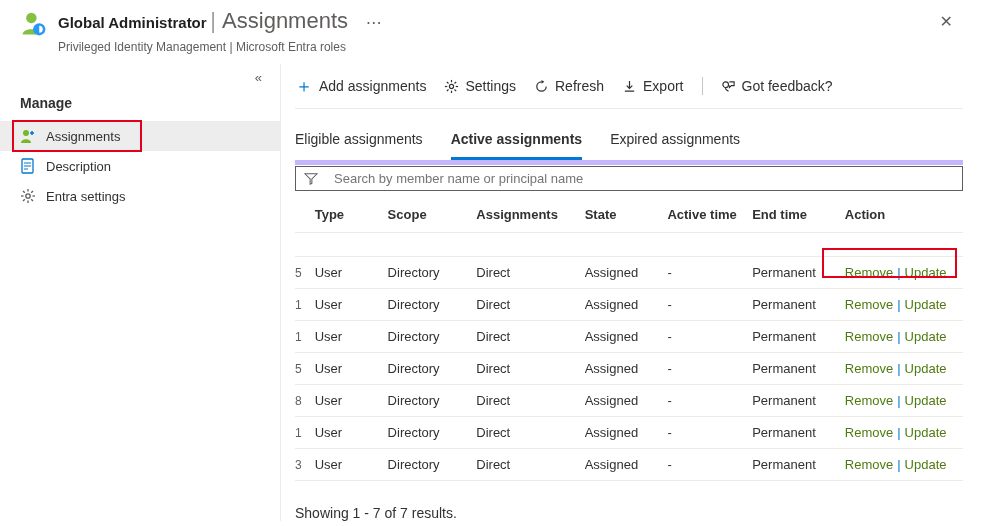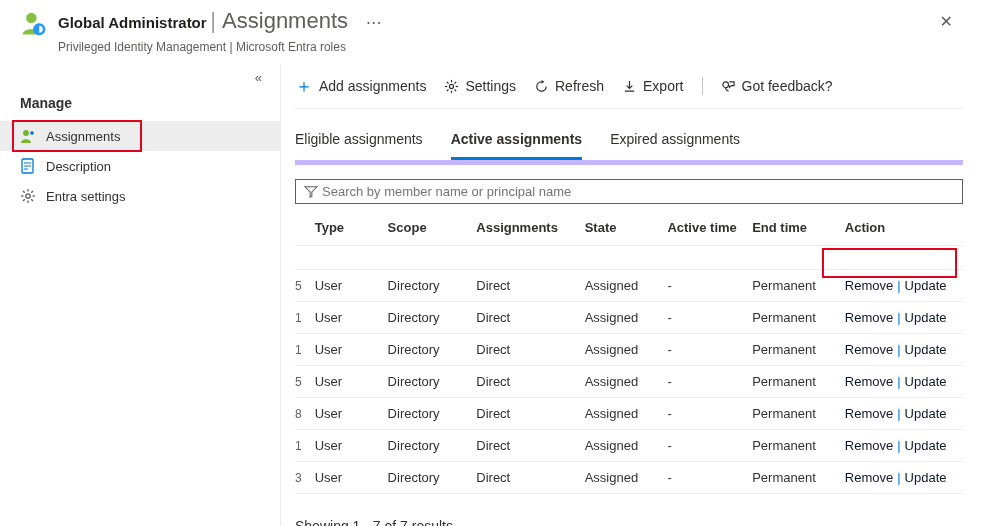--- a/index.html
+++ b/index.html
@@ -60,22 +60,22 @@
   .tool-btn {
     display:flex; align-items:center; gap:6px; font-size:14px; color:#323130; cursor:pointer;
   }
   .tool-btn .plus { color:#0078d4; font-size:18px; font-weight:300; }
   .tool-btn svg { width:15px; height:15px; stroke:#323130; fill:none; }
   .tool-divider { width:1px; height:18px; background:#c8c6c4; }
   .tabs { display:flex; gap:28px; border-bottom:5px solid #c4b5fd; margin-top:14px; }
   .tab { padding: 8px 0 10px 0; font-size:14px; cursor:pointer; border-bottom:3px solid transparent; }
   .tab.active { border-bottom-color:#0078d4; font-weight:600; }
   .search-box {
-    margin-top:14px; border:1px solid #605e5c; display:flex; align-items:center;
-    padding:4px 8px; gap:4px;
+    margin-top:1px; border:1px solid #605e5c; display:flex; align-items:center;
+    padding:4px 8px; gap:16px;
   }
   .search-box input { border:none; outline:none; flex:1; font-size:13px; font-family:inherit; }
   .funnel { width:14px; height:14px; }
   .table-wrap { margin-top:6px; }
   .table-head {
     display:flex; padding:10px 0; font-weight:600; font-size:13px;
     border-bottom:1px solid #edebe9;
   }
   .col-idx { width:20px; font-weight:400; color:#605e5c; font-size:12px;}
   .col-type { width:74px; }
@@ -83,21 +83,21 @@
   .col-mem { width:110px; }
   .col-state { width:84px; }
   .col-start { width:86px; }
   .col-end { width:94px; }
   .col-action { width:120px; }
   .table-row {
     display:flex; align-items:center; padding:8px 0; font-size:13px;
     border-bottom:1px solid #edebe9;
   }
   .spacer-row { height:24px; border-bottom:1px solid #edebe9; }
-  .link { color:#0f172a; cursor:pointer; }
+  .link { color:#4d7c0f; cursor:pointer; }
   .link-sep { color:#0078d4; margin:0 4px; }
   .red-box-action { position:absolute; right:24px; top:248px; width:135px; height:30px; pointer-events:none; }
   .hscroll { margin-top:2px; height:12px; overflow-x:scroll; }
   .hscroll-inner { width:140%; height:1px; }
   .results-text { font-size:14px; color:#323130; padding:10px 0 0 0; }
   ::-webkit-scrollbar { height:14px; }
   ::-webkit-scrollbar-thumb { background:#c8c6c4; }
   ::-webkit-scrollbar-button { width:14px; background:#f3f2f1; }
 </style>
 </head>

